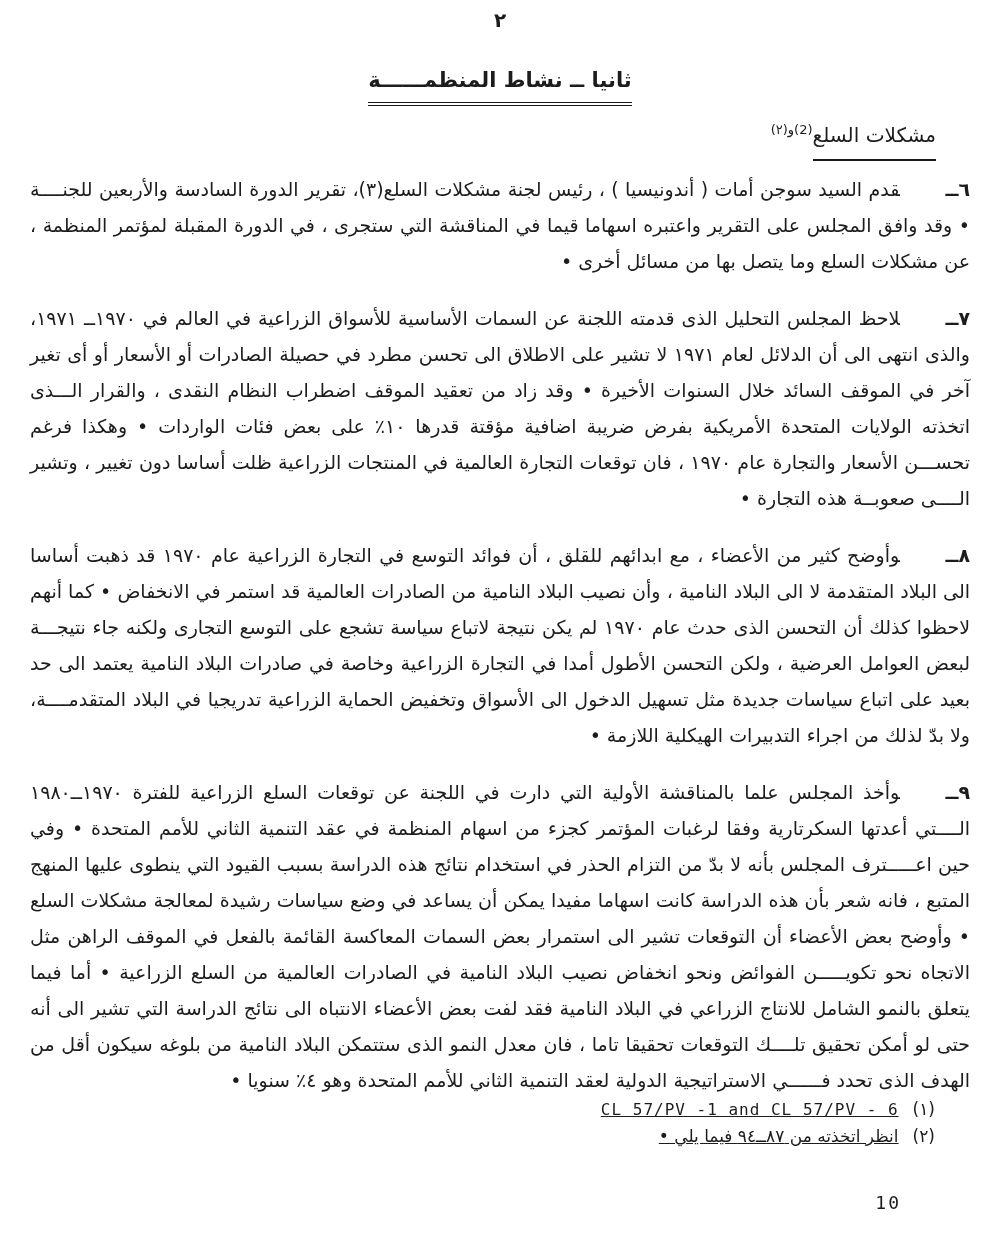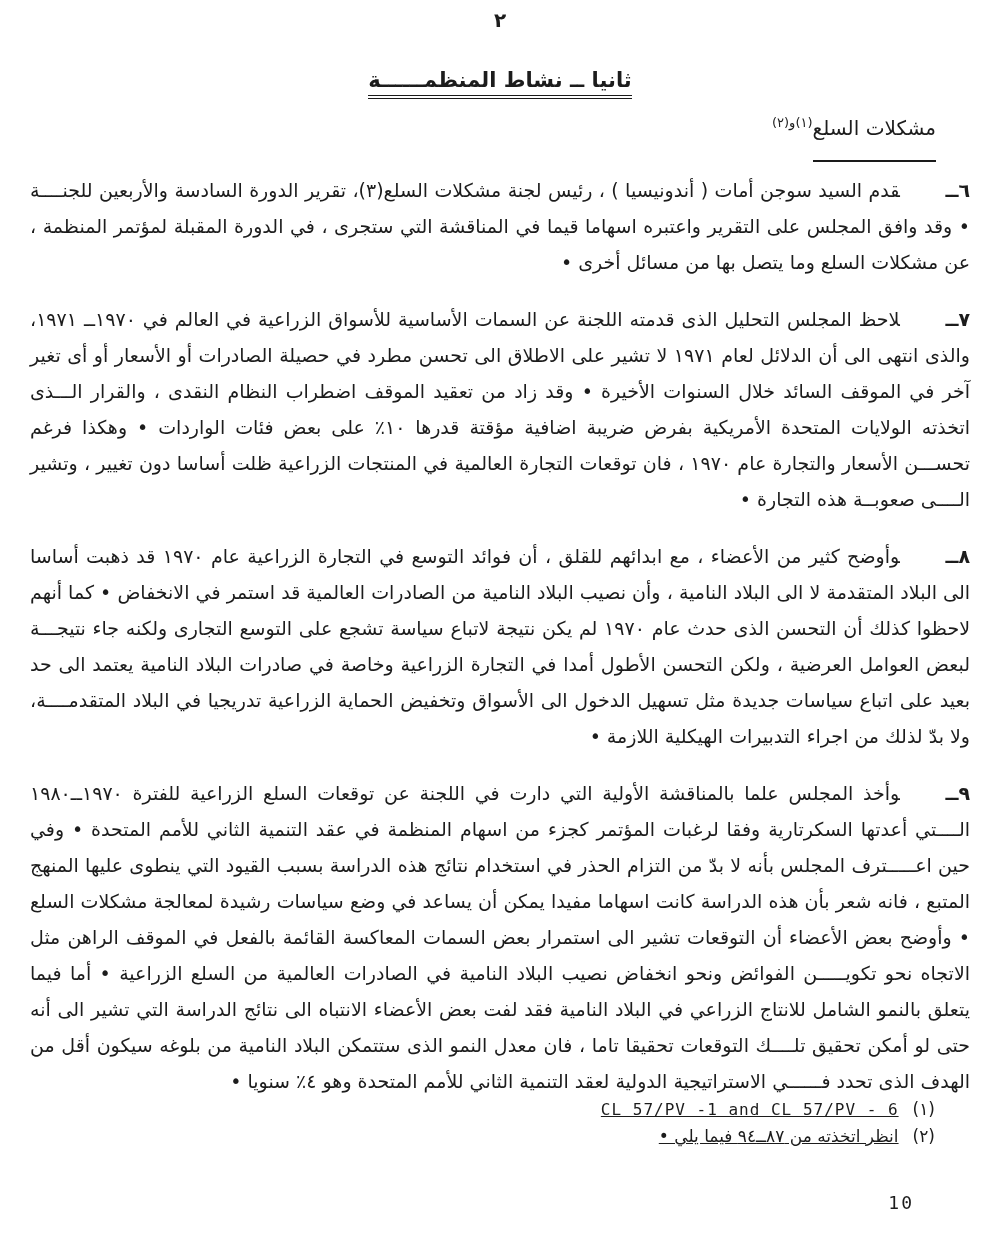--- a/index.html
+++ b/index.html
@@ -29,34 +29,34 @@
     margin-top: 2px;
   }
   .main-heading-wrap {
     text-align: center;
     margin-top: 36px;
   }
   .main-heading {
     display: inline-block;
     font-size: 21px;
     font-weight: bold;
-    padding-bottom: 3px;
+    padding-bottom: 10px;
     border-bottom: 4px double #1a1a1a;
   }
   .section-heading-wrap {
     direction: rtl;
     text-align: right;
     margin-top: 16px;
     padding-right: 34px;
     font-size: 20px;
   }
   .section-title {
     display: inline-block;
     border-bottom: 2px solid #1a1a1a;
-    padding-bottom: 20px;
+    padding-bottom: 12px;
   }
   .section-refs {
     font-size: 13px;
     vertical-align: super;
   }
   .body-text {
     direction: rtl;
     margin-top: 10px;
   }
   p.para {
@@ -89,39 +89,39 @@
   .latin {
     direction: ltr;
     unicode-bidi: embed;
     font-family: "DejaVu Sans Mono", monospace;
     font-size: 16px;
     letter-spacing: 1px;
   }
   .fn-latin-1 { margin-inline-start: 6px; }
   .page-num-bottom {
     position: absolute;
-    right: 86px;
+    right: 99px;
     top: 1192px;
     font-size: 18px;
     font-family: "DejaVu Sans Mono", monospace;
     letter-spacing: 2px;
   }
 </style>
 </head>
 <body>
 
 <div class="page">
 
   <div class="page-num-top">٢</div>
 
   <div class="main-heading-wrap">
     <span class="main-heading">ثانيا ــ نشاط المنظمــــــة</span>
   </div>
 
-  <div class="section-heading-wrap"><span class="section-title">مشكلات السلع</span><span class="section-refs">(١)و(٢)</span>
+  <div class="section-heading-wrap"><span class="section-title">مشكلات السلع</span><span class="section-refs">(2)و(٢)</span>
   </div>
 
   <div class="body-text">
 
     <p class="para"><span class="para-num">٦ــ</span><span>قدم السيد سوجن أمات ( أندونيسيا ) ، رئيس لجنة مشكلات السلع(٣)، تقرير الدورة السادسة والأربعين للجنــــة • وقد وافق المجلس على التقرير واعتبره اسهاما قيما في المناقشة التي ستجرى ، في الدورة المقبلة لمؤتمر المنظمة ، عن مشكلات السلع وما يتصل بها من مسائل أخرى •</span></p>
 
     <p class="para"><span class="para-num">٧ــ</span><span>لاحظ المجلس التحليل الذى قدمته اللجنة عن السمات الأساسية للأسواق الزراعية في العالم في ١٩٧٠ــ ١٩٧١، والذى انتهى الى أن الدلائل لعام ١٩٧١ لا تشير على الاطلاق الى تحسن مطرد في حصيلة الصادرات أو الأسعار أو أى تغير آخر في الموقف السائد خلال السنوات الأخيرة • وقد زاد من تعقيد الموقف اضطراب النظام النقدى ، والقرار الـــذى اتخذته الولايات المتحدة الأمريكية بفرض ضريبة اضافية مؤقتة قدرها ١٠٪ على بعض فئات الواردات • وهكذا فرغم تحســـن الأسعار والتجارة عام ١٩٧٠ ، فان توقعات التجارة العالمية في المنتجات الزراعية ظلت أساسا دون تغيير ، وتشير الــــى صعوبــة هذه التجارة •</span></p>
 
     <p class="para"><span class="para-num">٨ــ</span><span>وأوضح كثير من الأعضاء ، مع ابدائهم للقلق ، أن فوائد التوسع في التجارة الزراعية عام ١٩٧٠ قد ذهبت أساسا الى البلاد المتقدمة لا الى البلاد النامية ، وأن نصيب البلاد النامية من الصادرات العالمية قد استمر في الانخفاض • كما أنهم لاحظوا كذلك أن التحسن الذى حدث عام ١٩٧٠ لم يكن نتيجة لاتباع سياسة تشجع على التوسع التجارى ولكنه جاء نتيجـــة لبعض العوامل العرضية ، ولكن التحسن الأطول أمدا في التجارة الزراعية وخاصة في صادرات البلاد النامية يعتمد الى حد بعيد على اتباع سياسات جديدة مثل تسهيل الدخول الى الأسواق وتخفيض الحماية الزراعية تدريجيا في البلاد المتقدمــــة، ولا بدّ لذلك من اجراء التدبيرات الهيكلية اللازمة •</span></p>
 

